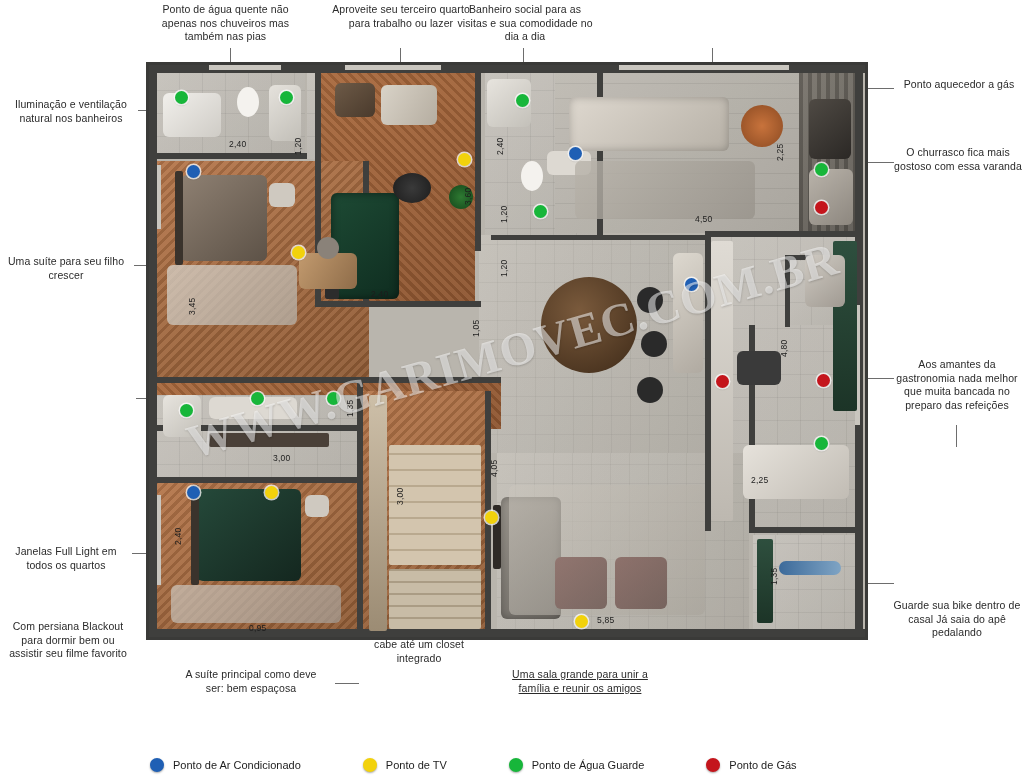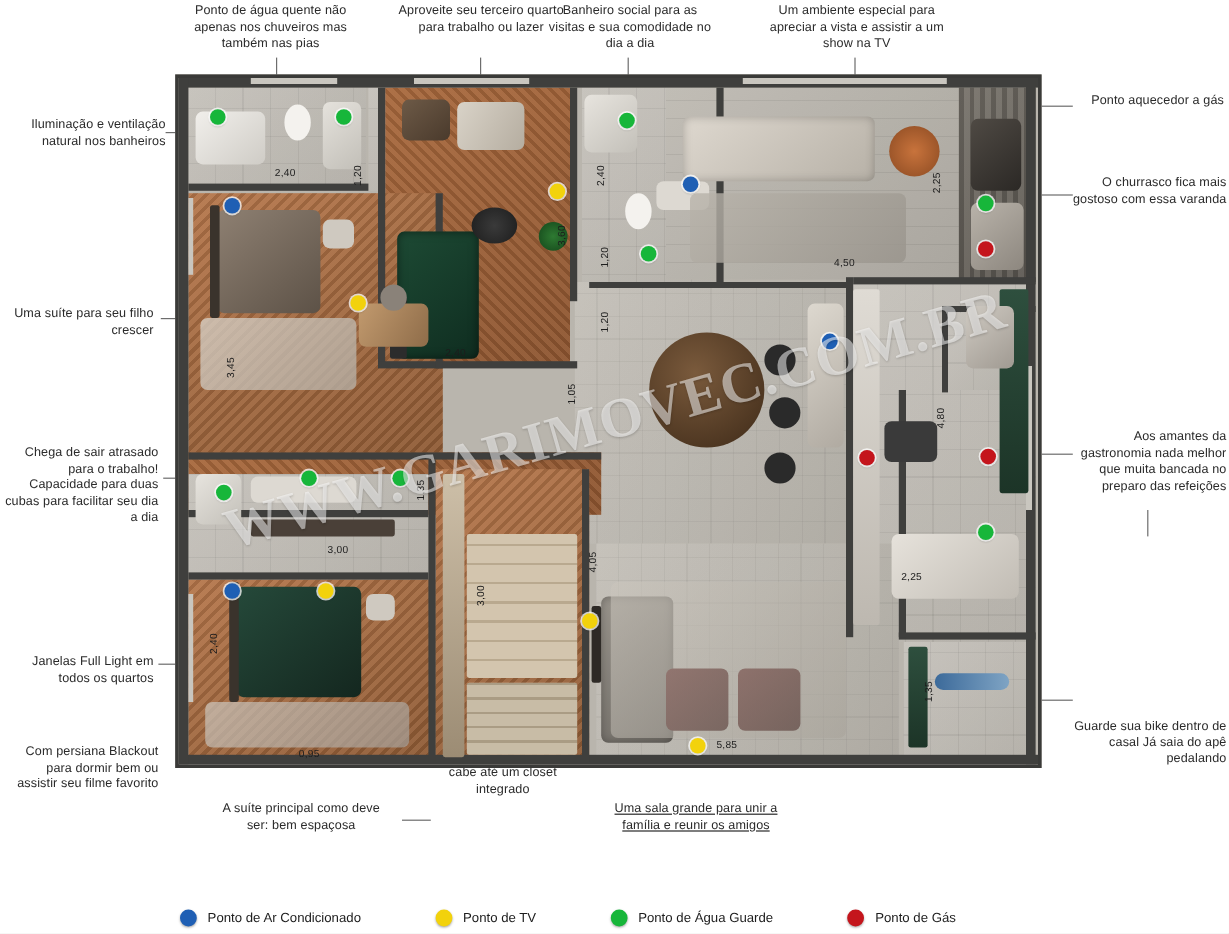--- a/index.html
+++ b/index.html
@@ -18,21 +18,21 @@
 
   
   .anno {
     position: absolute;
     font-size: 10.5px;
     line-height: 13.5px;
     color: #2a2a2a;
     letter-spacing: 0.1px;
   }
   .anno.center { text-align: center; }
-  .anno.left   { text-align: right; }
+  .anno.left   { text-align: center; }
 
   
   .leader {
     position: absolute;
     background: #6d6d6d;
   }
   .leader.h { height: 1px; }
   .leader.v { width: 1px; }
 
   
@@ -162,30 +162,28 @@
 
   <div class="anno center" style="left:148px; top:3px; width:155px;">Ponto de água quente não apenas nos chuveiros mas também nas pias</div>
   <div class="leader v" style="left:230px; top:48px; height:22px;"></div>
 
   <div class="anno center" style="left:330px; top:3px; width:142px;">Aproveite seu terceiro quarto para trabalho ou lazer</div>
   <div class="leader v" style="left:400px; top:48px; height:22px;"></div>
 
   <div class="anno center" style="left:455px; top:3px; width:140px;">Banheiro social para as visitas e sua comodidade no dia a dia</div>
   <div class="leader v" style="left:523px; top:48px; height:22px;"></div>
 
-  <div class="anno center" style="left:638px; top:3px; width:152px;">Um ambiente especial para apreciar a vista e assistir a um show na TV</div>
   <div class="leader v" style="left:712px; top:48px; height:22px;"></div>
 
   <div class="anno left" style="left:4px; top:98px; width:134px;">Iluminação e ventilação natural nos banheiros</div>
   <div class="leader h" style="left:138px; top:110px; width:22px;"></div>
 
   <div class="anno left" style="left:4px; top:255px; width:124px;">Uma suíte para seu filho crescer</div>
   <div class="leader h" style="left:134px; top:265px; width:24px;"></div>
 
-  <div class="anno left" style="left:4px; top:371px; width:128px;">Chega de sair atrasado para o trabalho! Capacidade para duas cubas para facilitar seu dia a dia</div>
   <div class="leader h" style="left:136px; top:398px; width:24px;"></div>
 
   <div class="anno left" style="left:4px; top:545px; width:124px;">Janelas Full Light em todos os quartos</div>
   <div class="leader h" style="left:132px; top:553px; width:26px;"></div>
 
   <div class="anno left" style="left:4px; top:620px; width:128px;">Com persiana Blackout para dormir bem ou assistir seu filme favorito</div>
 
   <div class="leader h" style="left:868px; top:88px; width:26px;"></div>
   <div class="anno left" style="left:898px; top:78px; width:122px;">Ponto aquecedor a gás</div>
 

